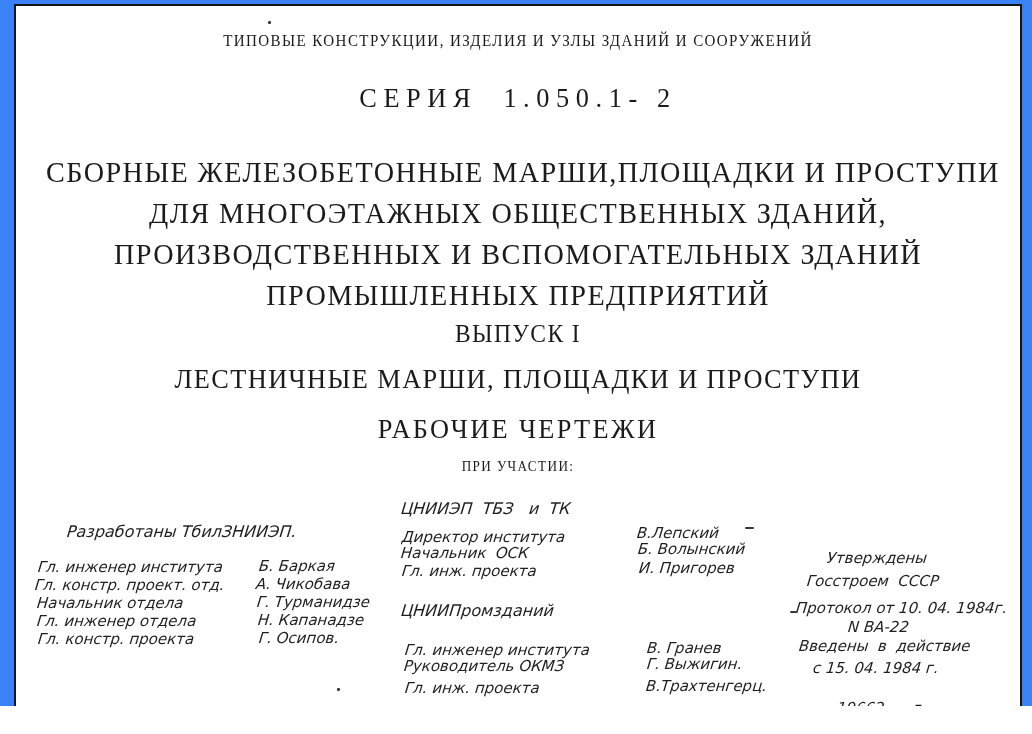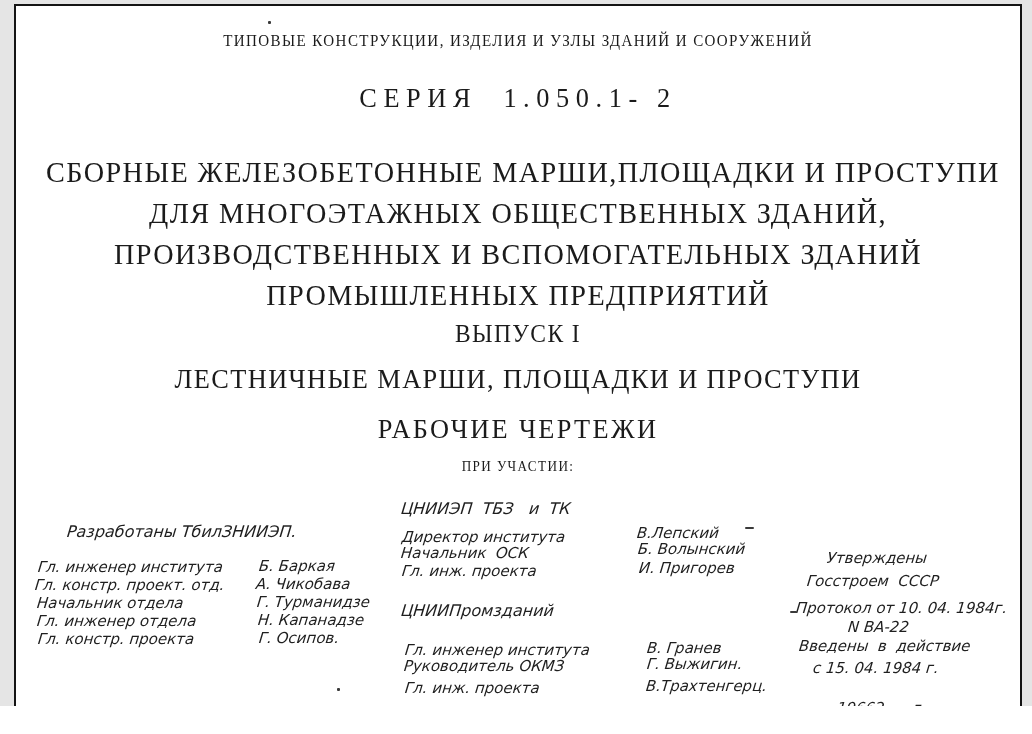--- a/index.html
+++ b/index.html
@@ -3,21 +3,21 @@
 <meta charset="utf-8">
 <style>
   * { margin: 0; padding: 0; box-sizing: border-box; }
   html, body { background: #ffffff; }
   body { font-family: "Liberation Serif", "DejaVu Serif", serif; }
 
   .canvas {
     position: relative;
     width: 1032px;
     height: 706px;
-    background: #e5e5e5;
+    background: #3b82f6;
     overflow: hidden;
     color: #1b1b1b;
   }
 
   [data-bind] { white-space: pre; }
 
   .frame {
     position: absolute;
     left: 14px; top: 4px;
     width: 1008px; height: 717px;

